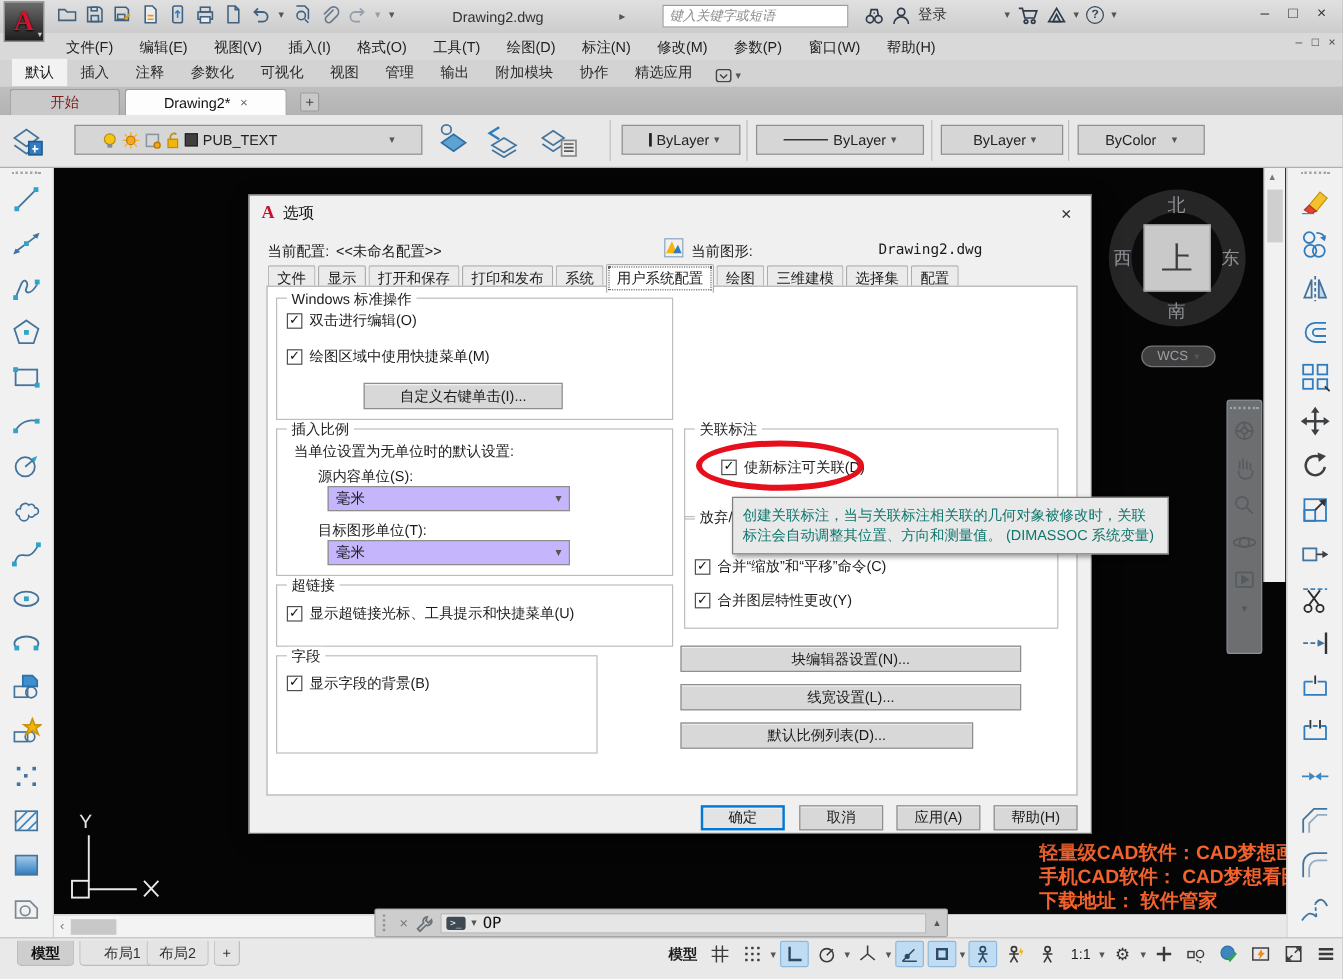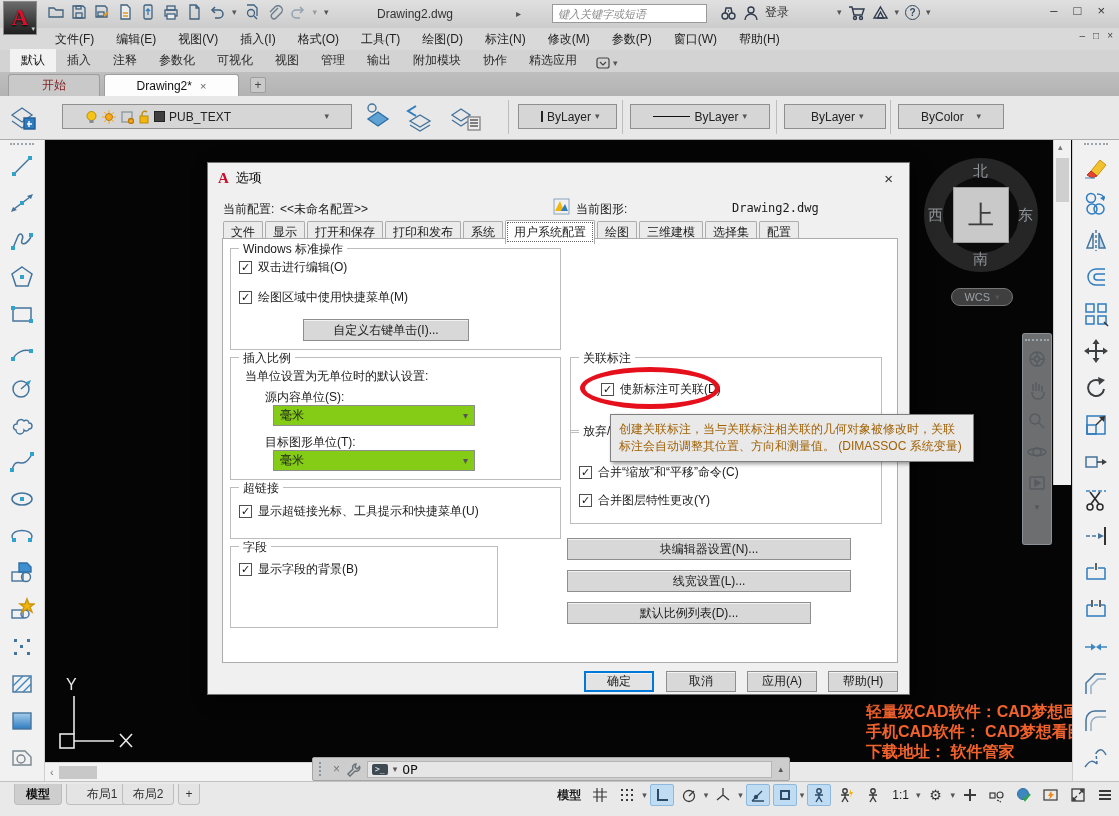--- a/index.html
+++ b/index.html
@@ -83,24 +83,24 @@
 .dtab.active{background:#FFF;outline:1px dotted #666;outline-offset:-3px;padding:3px 8px;position:relative;top:1px;z-index:3}
 .panel{position:absolute;left:14px;top:75px;width:676px;height:425px;background:#FFF;border:1px solid #ACACAC}
 .grp{position:absolute;border:1px solid #BDBDBD}
 .gt{position:absolute;top:-8px;left:8px;background:#FFF;padding:0 4px;white-space:nowrap;color:#1B1B1B}
 .cbrow{position:absolute;display:flex;align-items:center;gap:6px;white-space:nowrap;color:#1B1B1B}
 .box{width:13px;height:13px;border:1px solid #4F4F4F;background:#FFF;display:flex;align-items:center;justify-content:center;font-size:11px;color:#111;line-height:1}
 .rad{width:13px;height:13px;border:1px solid #4F4F4F;border-radius:50%;background:#FFF;position:relative}
 .rad.sel::after{content:"";position:absolute;left:3px;top:3px;width:5px;height:5px;border-radius:50%;background:#111}
 .wbtn{position:absolute;background:#D8D8D8;border:1px solid #8E8E8E;display:flex;align-items:center;justify-content:center;white-space:nowrap;color:#1B1B1B;box-shadow:inset 0 1px 0 #F2F2F2}
 .okbtn{border:2px solid #0078D7;background:#E3E3E3}
-.dcombo{position:absolute;background:#84cc16;border:1px solid #8E8E8E;display:flex;align-items:center;padding:0 6px;color:#1B1B1B}
+.dcombo{position:absolute;background:#c4b5fd;border:1px solid #8E8E8E;display:flex;align-items:center;padding:0 6px;color:#1B1B1B}
 .dcombo .car{margin-left:auto;font-size:10px}
 .redellipse{position:absolute;border:5px solid #E5101C;border-radius:50%;z-index:26;pointer-events:none}
-.tooltip{position:absolute;width:364px;background:#E9E9E9;border:1px solid #7F7F7F;box-shadow:2px 2px 4px rgba(0,0,0,.4);padding:6px 8px;line-height:17px;color:#a16207;z-index:30}
+.tooltip{position:absolute;width:364px;background:#E9E9E9;border:1px solid #7F7F7F;box-shadow:2px 2px 4px rgba(0,0,0,.4);padding:6px 8px;line-height:17px;color:#0f766e;z-index:30}
 
 .bottomband{position:absolute;left:45px;top:762px;width:1027px;height:19px;background:#E9E9E9}
 .hscroll{position:absolute;left:45px;top:762px;width:267px;height:19px;background:#F3F3F3;border-top:1px solid #D5D5D5;display:flex;align-items:center}
 .harrow{color:#777;padding:0 5px;font-size:11px}
 .hthumb{width:38px;height:13px;background:#C8C8C8}
 .cmdbar{position:absolute;left:312px;top:757px;width:478px;height:24px;background:#CDCDCD;border:1px solid #A5A5A5;border-radius:2px;display:flex;align-items:center;gap:6px;padding:0 6px;z-index:6}
 .cmdinput{flex:1;height:17px;background:#E6E6E6;border:1px solid #B5B5B5;display:flex;align-items:center;gap:5px;padding:0 4px}
 .prompt{background:#3E4A52;color:#EEE;font-size:8px;padding:1px 3px;border-radius:2px;font-family:"DejaVu Sans Mono",monospace}
 .cmdtext{font-family:"DejaVu Sans Mono",monospace;font-size:13px;color:#111}
 .tabsrow{position:absolute;left:0;top:781px;width:1119px;height:35px;background:#E9E9E9;border-top:1px solid #C2C2C2}

